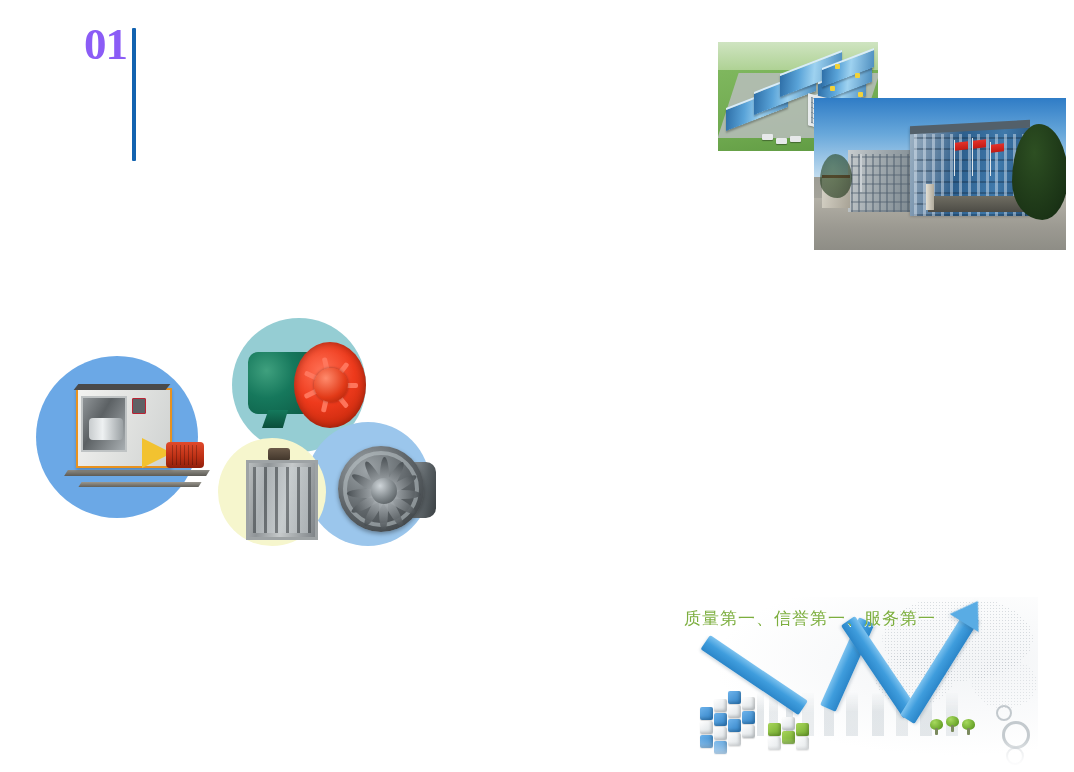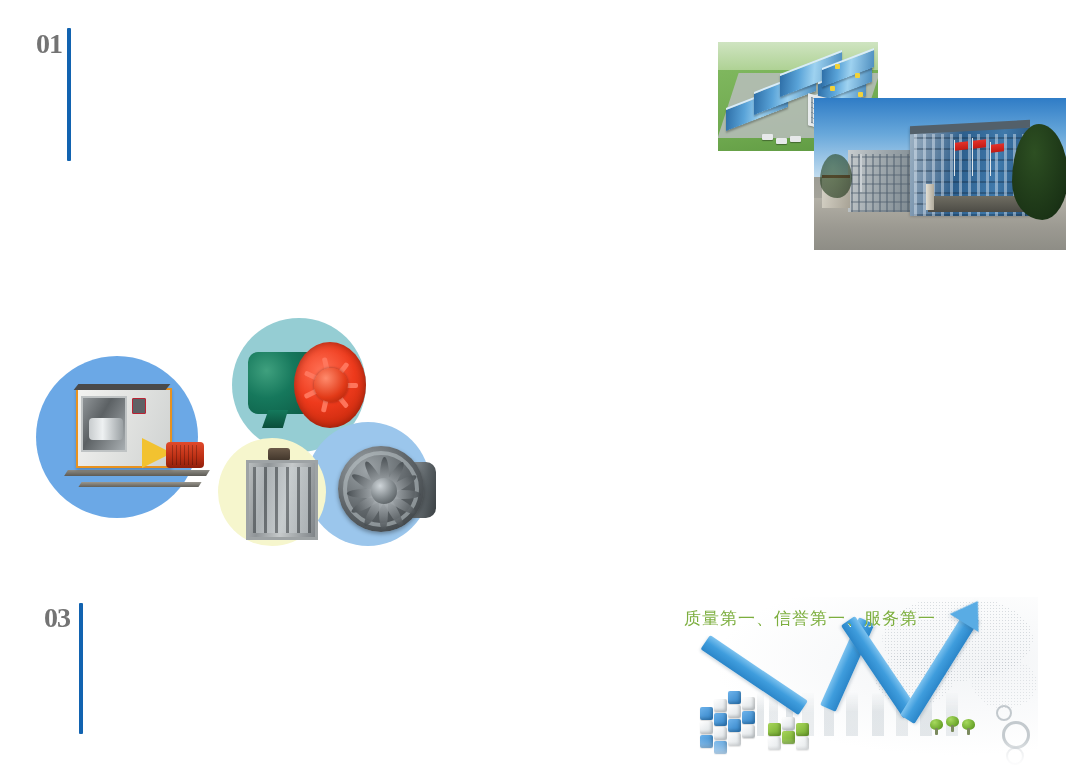--- a/index.html
+++ b/index.html
@@ -21,24 +21,25 @@
 
   
   .marker {
     position: absolute;
     display: flex;
     align-items: flex-start;
   }
   .marker-num {
     font-family: "Liberation Serif", serif;
     font-weight: bold;
-    font-size: 28px;
+    font-size: 45px;
     line-height: 40px;
-    color: #737373;
+    color: #8b5cf6;
     letter-spacing: -1px;
+    margin-left: 48px;
   }
   .marker-rule {
     width: 4px;
     background: #1263b0;
     border-radius: 1px;
   }
   #marker-01 { left: 36px; top: 24px; }
   #marker-01 .marker-rule { height: 133px; margin-left: 5px; margin-top: 4px; }
   #marker-02 { left: 1006px; top: 298px; }
   #marker-02 .marker-rule { height: 131px; margin-right: 6px; margin-top: 4px; }
@@ -399,24 +400,20 @@
 <body>
 
 <div id="page">
 
   <div class="marker" id="marker-01">
     <span class="marker-num">01</span>
     <span class="marker-rule"></span>
   </div>
 
 
-  <div class="marker" id="marker-03">
-    <span class="marker-num">03</span>
-    <span class="marker-rule"></span>
-  </div>
 
   <div class="photo" id="factory-render">
     <div class="ground"></div>
     <div class="yard"></div>
     <div class="hall h1"></div>
     <div class="hall h2"></div>
     <div class="hall h3"></div>
     <div class="hall h4"></div>
     <div class="hall h5"></div>
     <div class="hall h6"></div>

